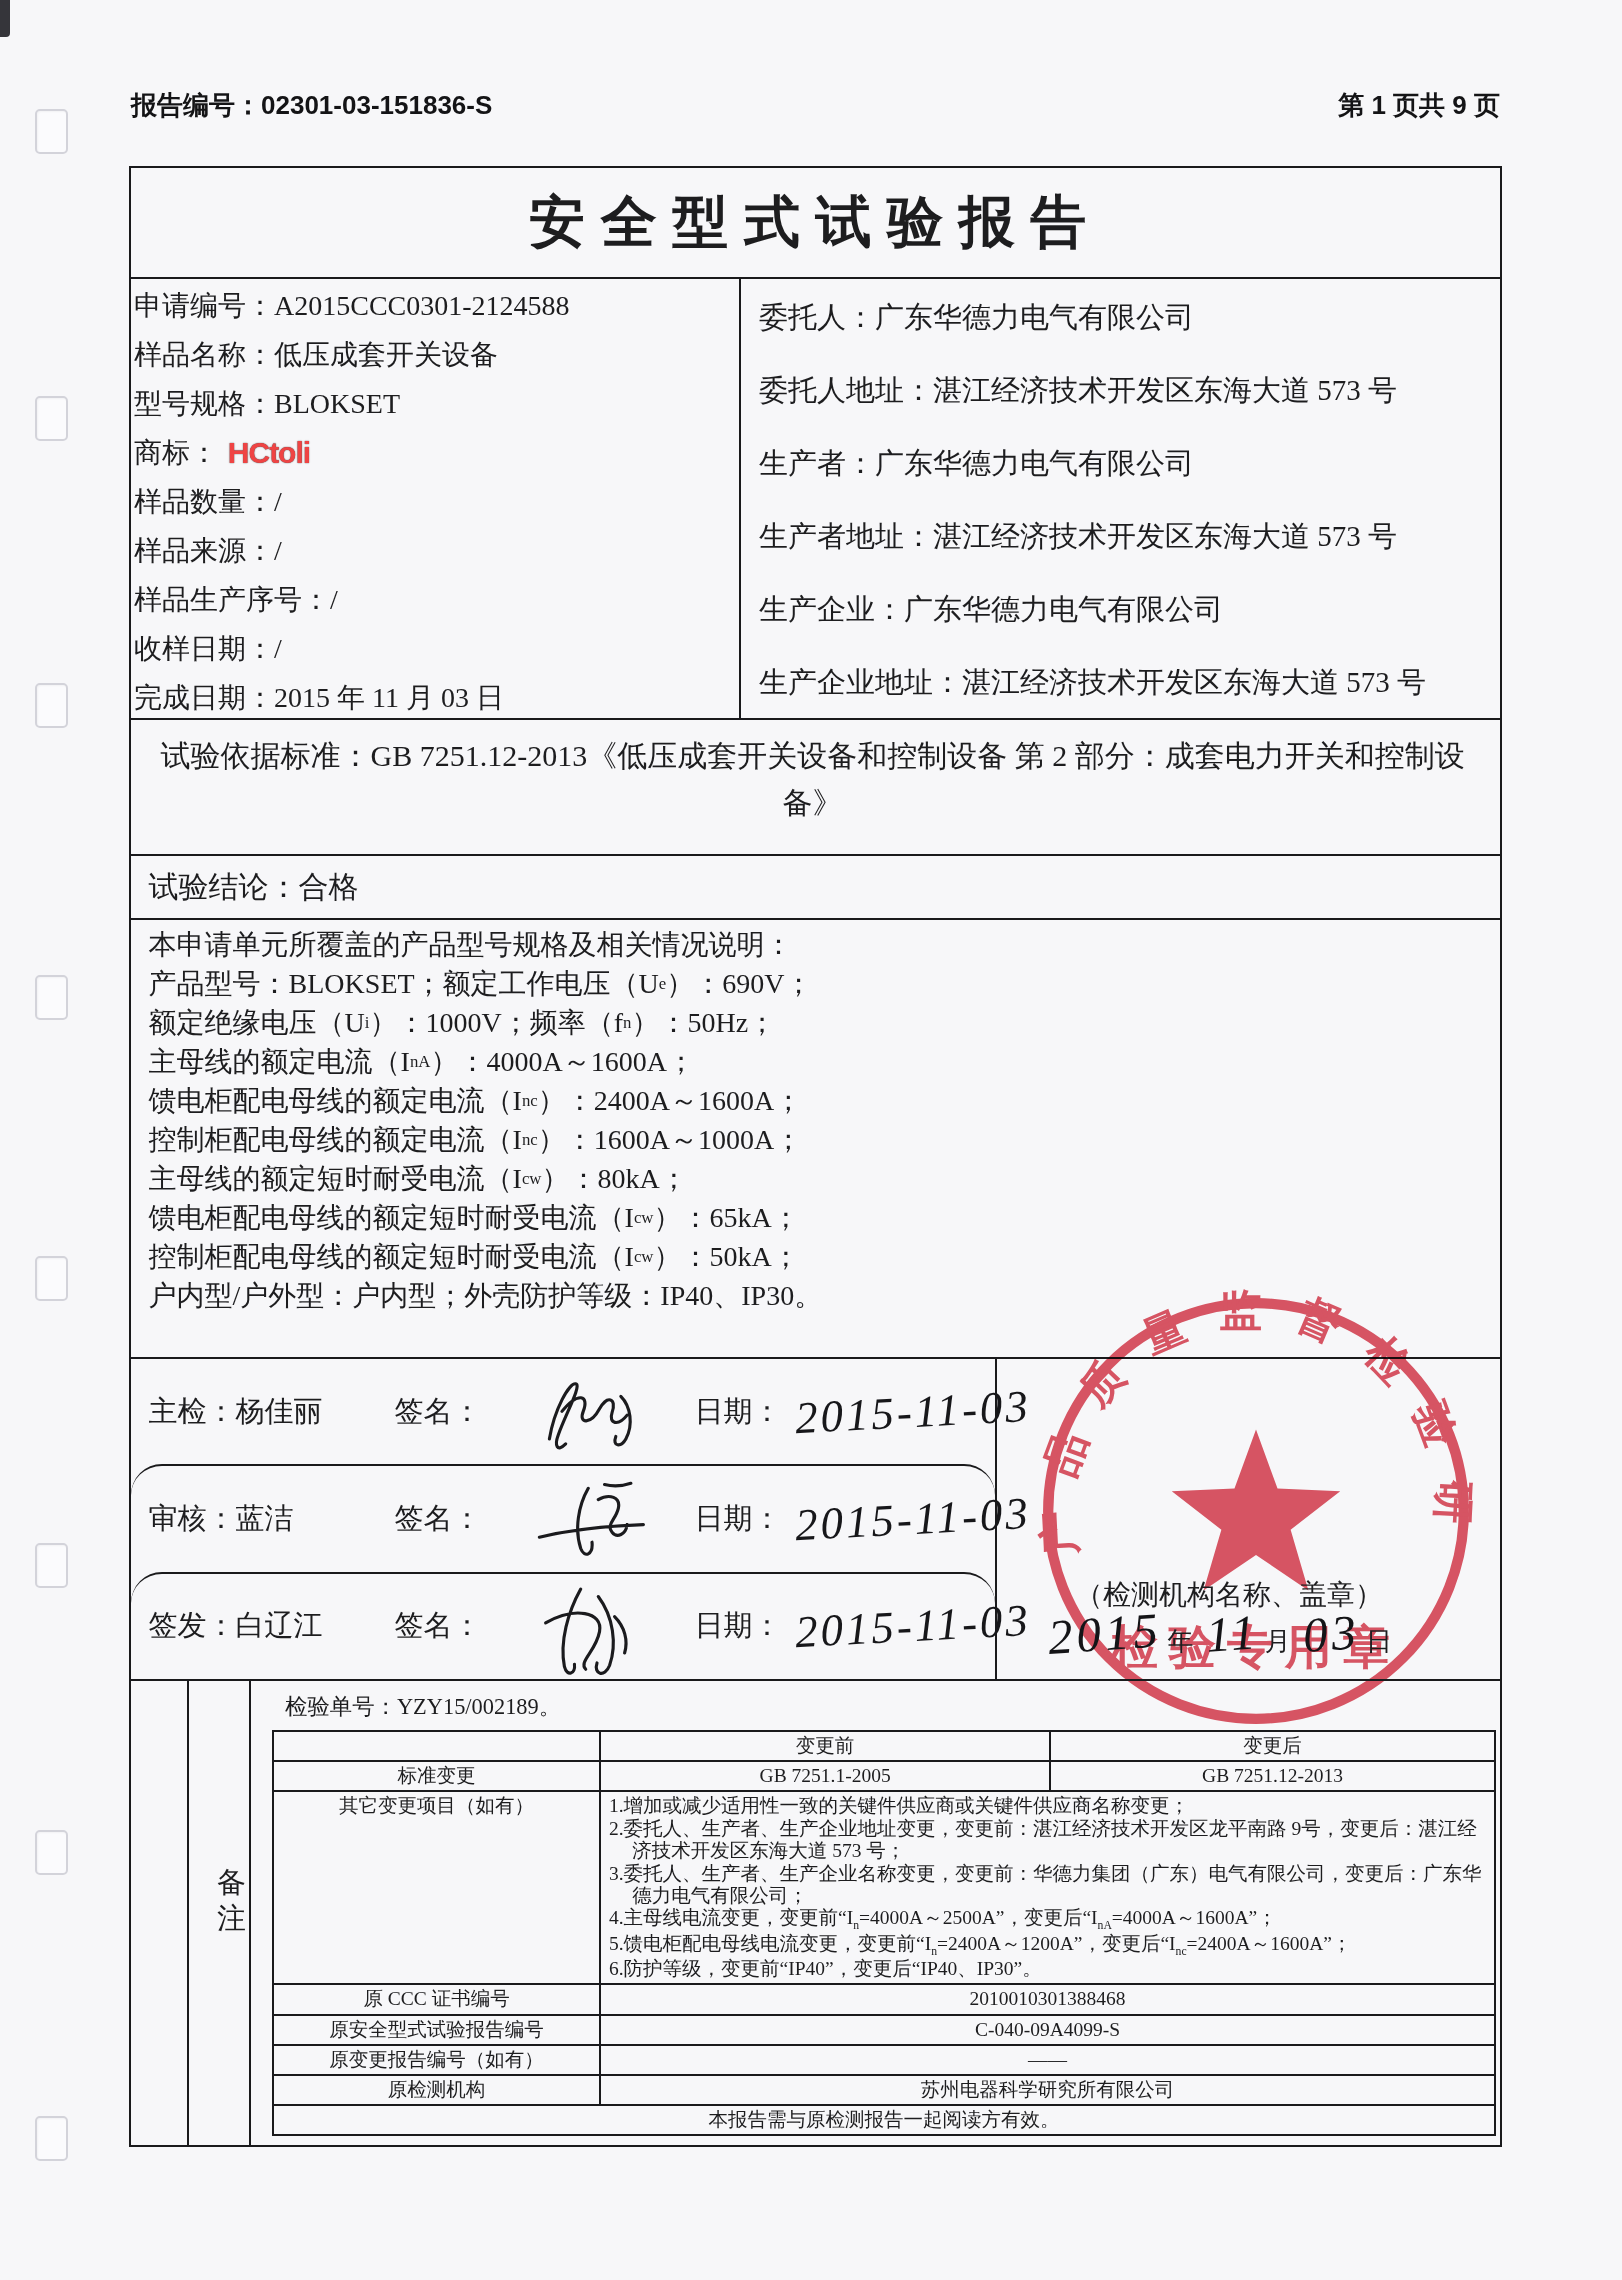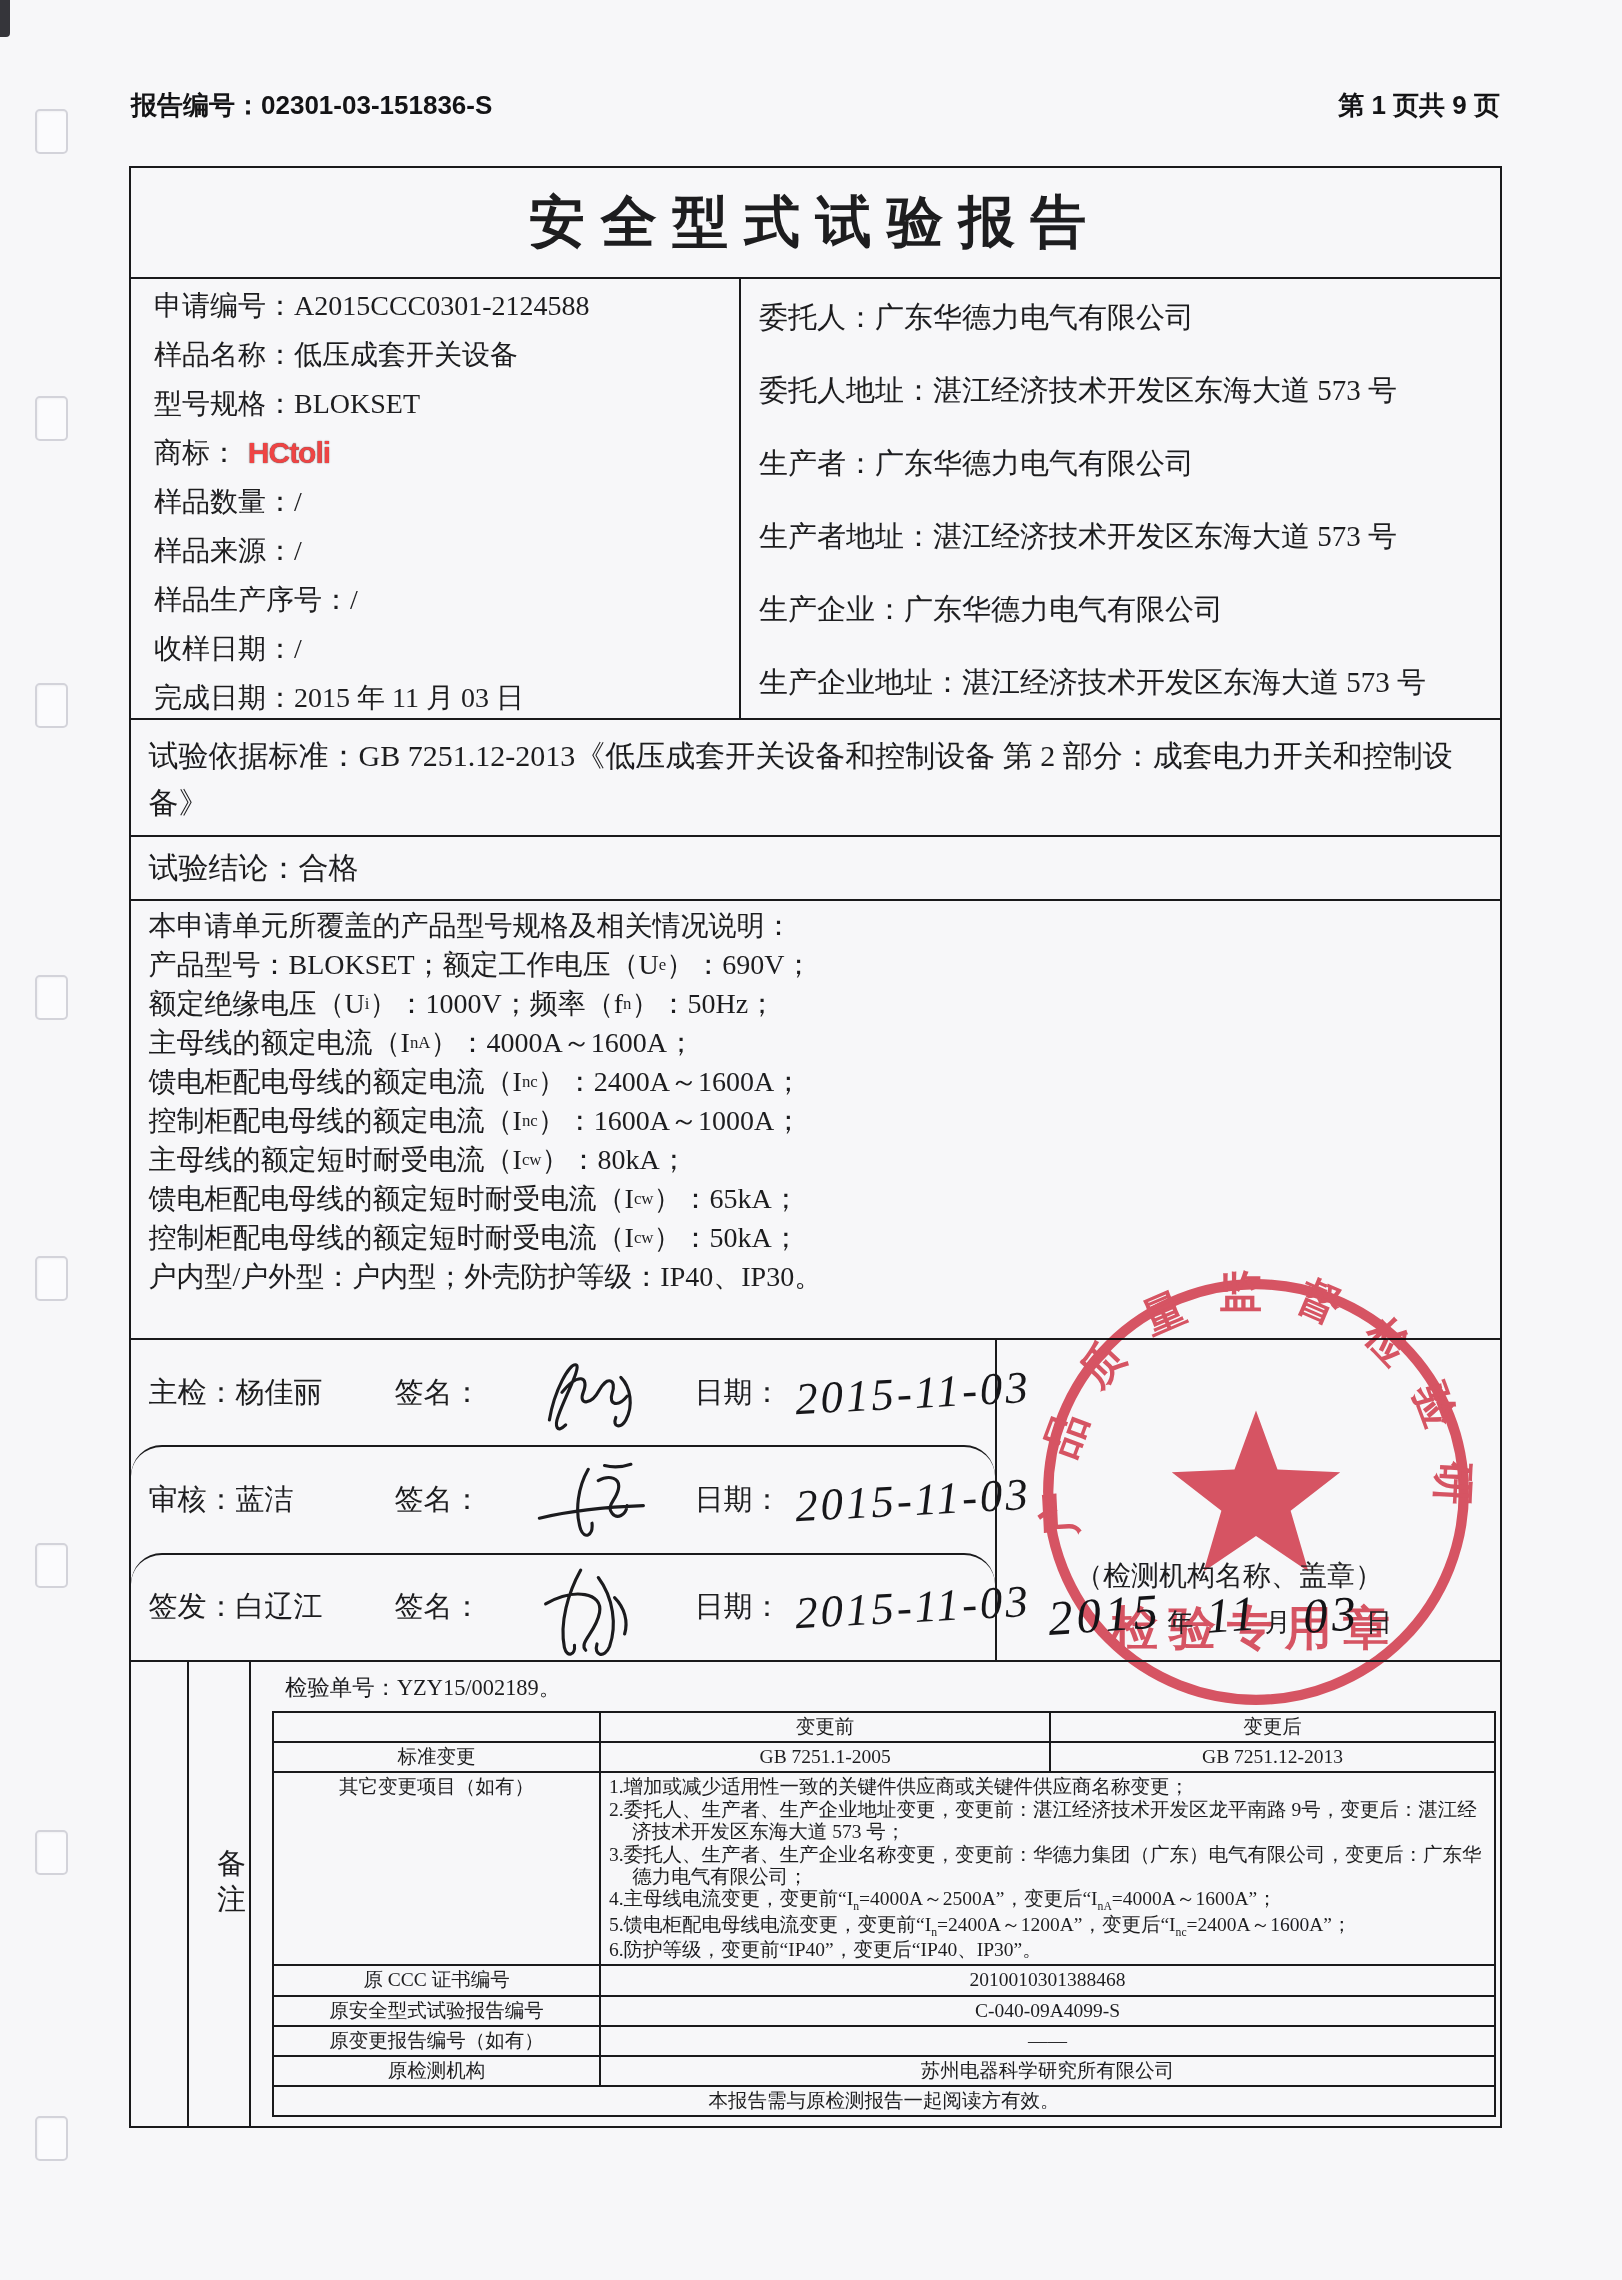--- a/index.html
+++ b/index.html
@@ -10,26 +10,26 @@
 
   
   .doc-header { position:absolute; left:131px; top:88px; width:1369px; display:flex; justify-content:space-between; align-items:flex-end;
     font-family:"Liberation Sans","DejaVu Sans",sans-serif; font-weight:700; font-size:26px; color:#141416; }
   .page-ind { display:flex; }
 
   
   .doc-table { position:absolute; left:129px; top:166px; width:1373px; border:2.9px solid #1a1a1c; }
   .row-title { height:109px; display:flex; align-items:center; justify-content:center; font-size:56px; font-weight:700; letter-spacing:15.6px; }
   .row-info { display:flex; border-top:2.9px solid #1a1a1c; height:441px; }
-  .info-l { width:610px; border-right:2.9px solid #1a1a1c; padding-left:23px; padding-top:2px; }
+  .info-l { width:610px; border-right:2.9px solid #1a1a1c; padding-left:3px; padding-top:2px; }
   .info-l .line { height:49px; display:flex; align-items:center; font-size:28px; white-space:nowrap; }
   .info-r { flex:1; padding-left:18px; padding-top:2px; }
   .info-r .line { height:73px; display:flex; align-items:center; font-size:29px; white-space:nowrap; }
   .tm-logo { font-family:"Liberation Sans","DejaVu Sans",sans-serif; font-weight:700; font-size:30px; letter-spacing:-1px; color:#ef4444; margin-left:9.8px; text-shadow:0 0 1.2px #222; }
-  .row-standard { border-top:2.9px solid #1a1a1c; height:117px; padding:11.7px 23.4px 0 17.6px; font-size:30px; line-height:47px; }
+  .row-standard { border-top:2.9px solid #1a1a1c; height:136px; padding:11.7px 23.4px 0 17.6px; font-size:30px; line-height:47px;text-align:center; }
   .row-conclusion { border-top:2.9px solid #1a1a1c; height:64px; display:flex; align-items:center; padding-left:17.6px; font-size:30px; }
   .row-coverage { border-top:2.9px solid #1a1a1c; height:439px; padding:5.9px 0 0 17.6px; font-size:28px; }
   .cov-line { height:39px; display:flex; align-items:center; white-space:nowrap;text-align:center; }
   sub { font-size:0.6em; }
 
   
   .row-sign { border-top:2.9px solid #1a1a1c; height:322px; display:flex; }
   .sign-left { width:866px; border-right:2.9px solid #1a1a1c; display:flex; flex-direction:column; }
   .sign-row { flex:1; display:flex; align-items:center; padding-left:17.6px; font-size:29px; white-space:nowrap; position:relative;border-radius:31px; }
   .sign-row + .sign-row { border-top:2.9px solid #1a1a1c; }

